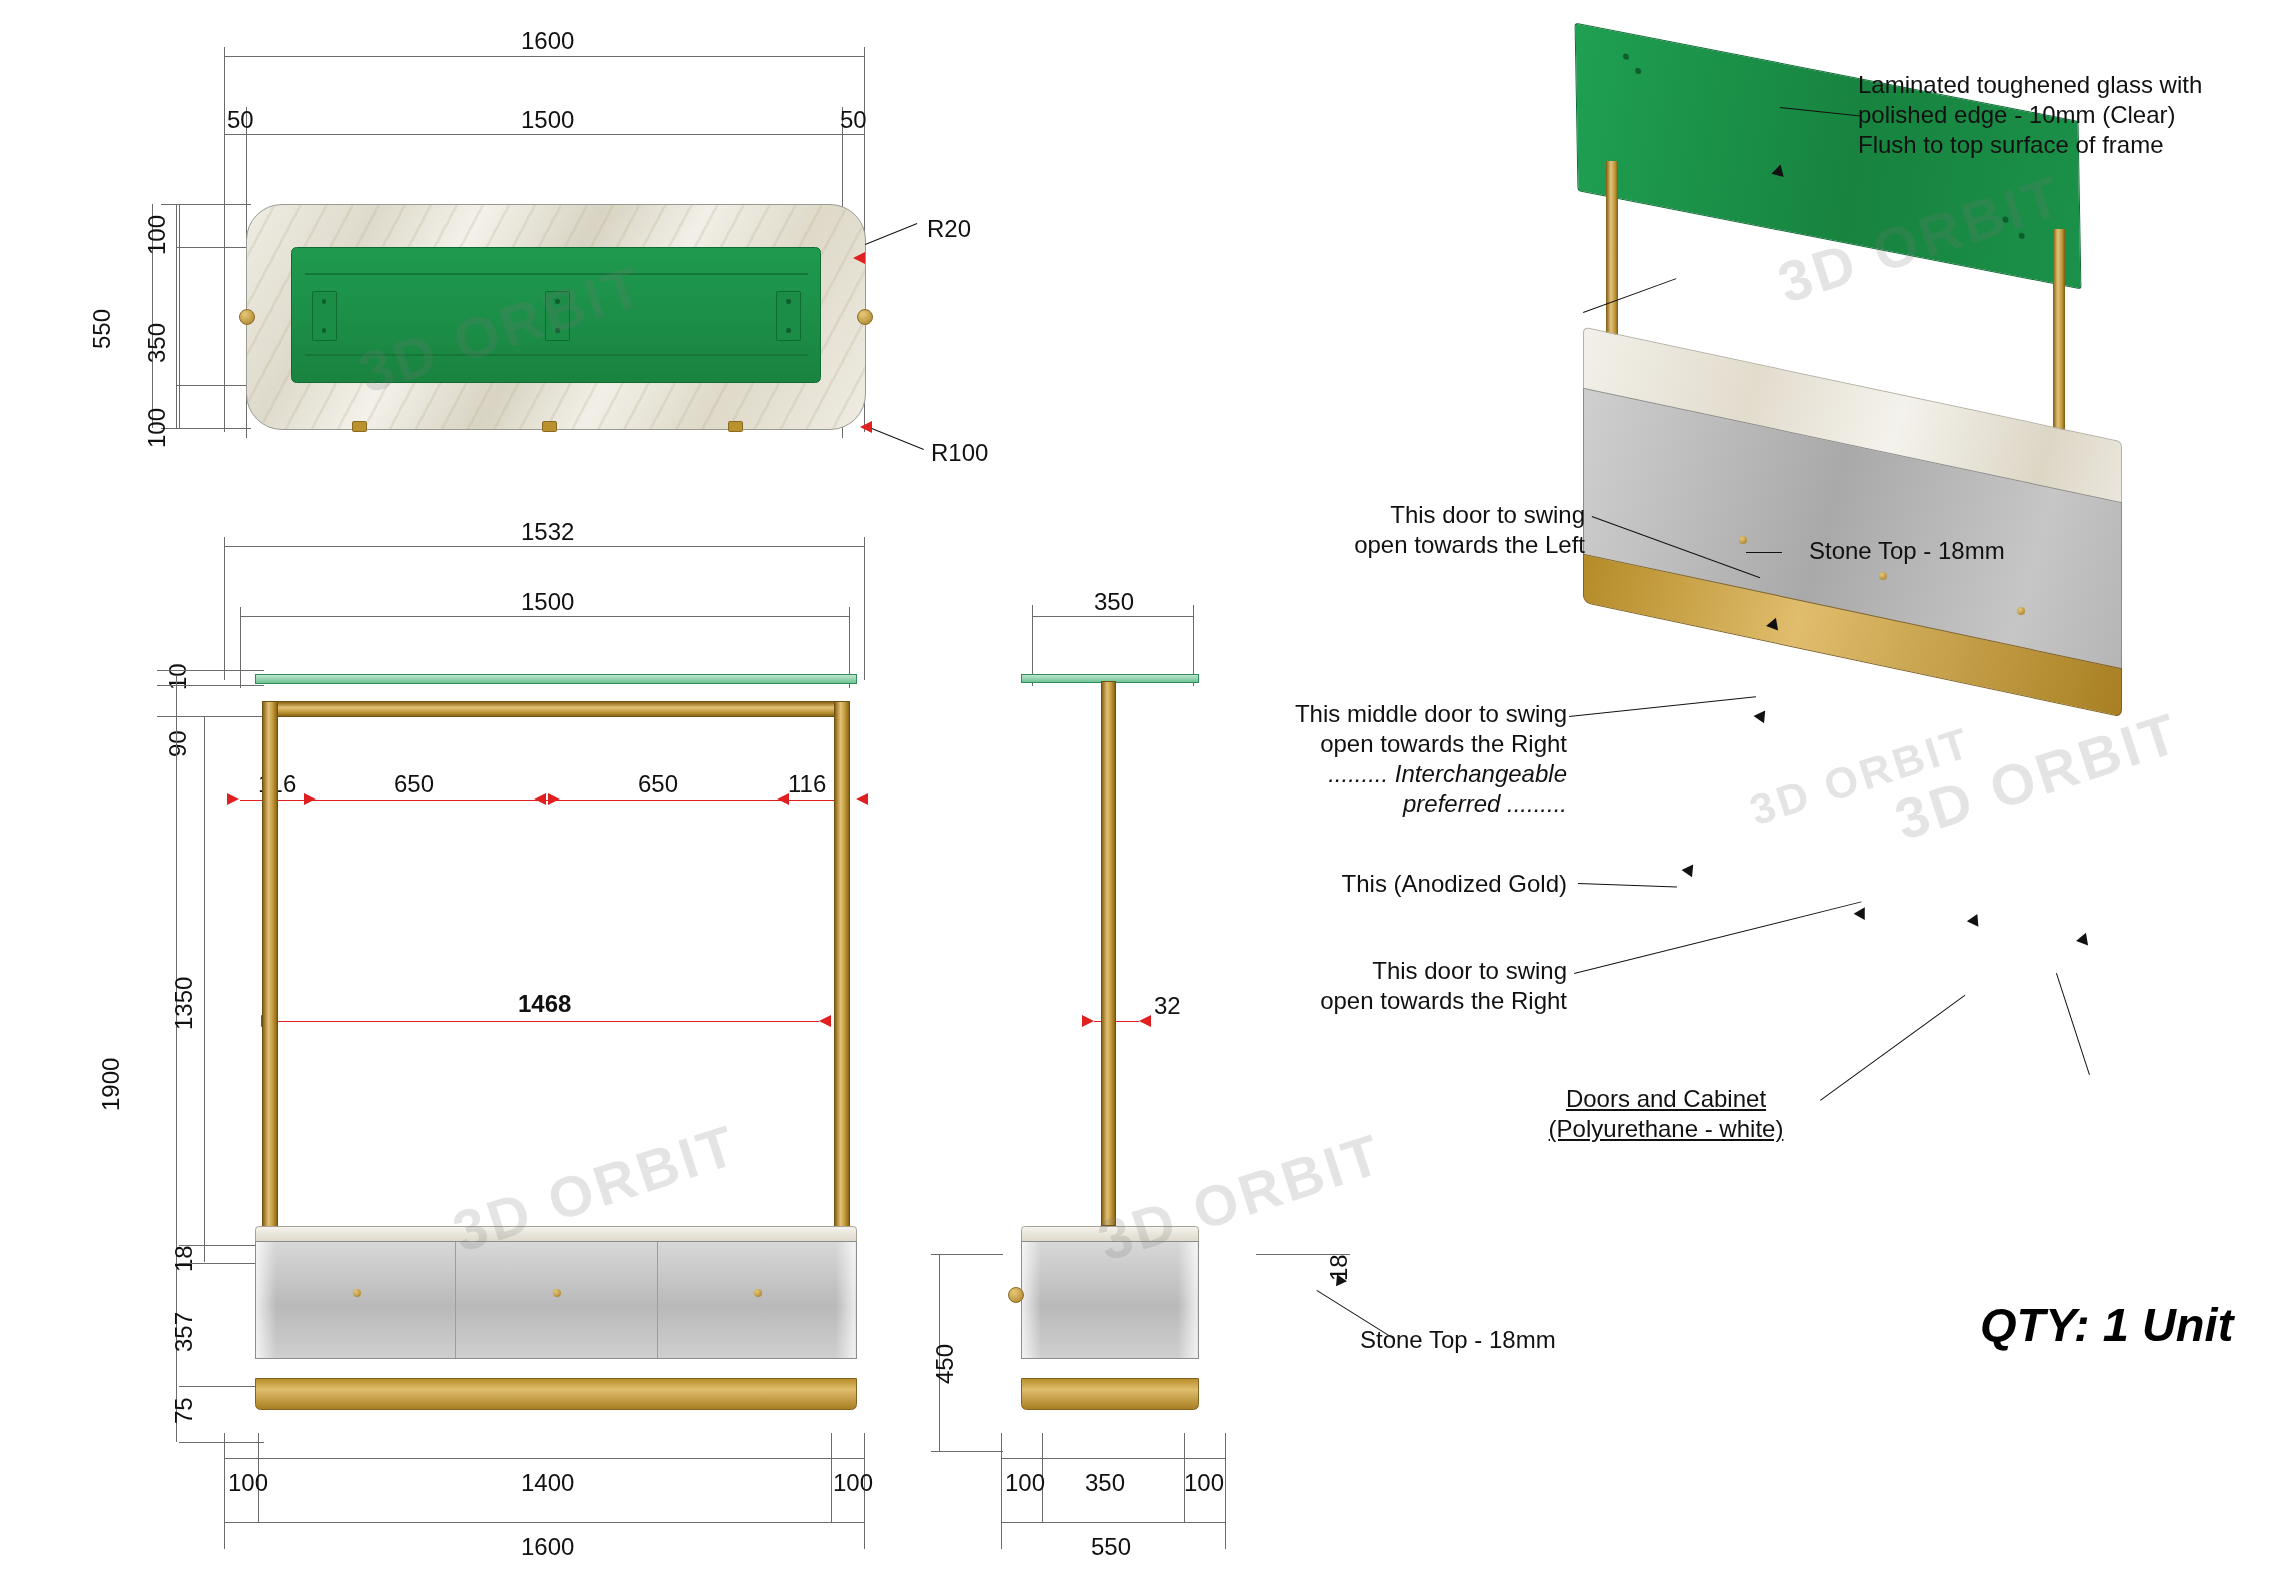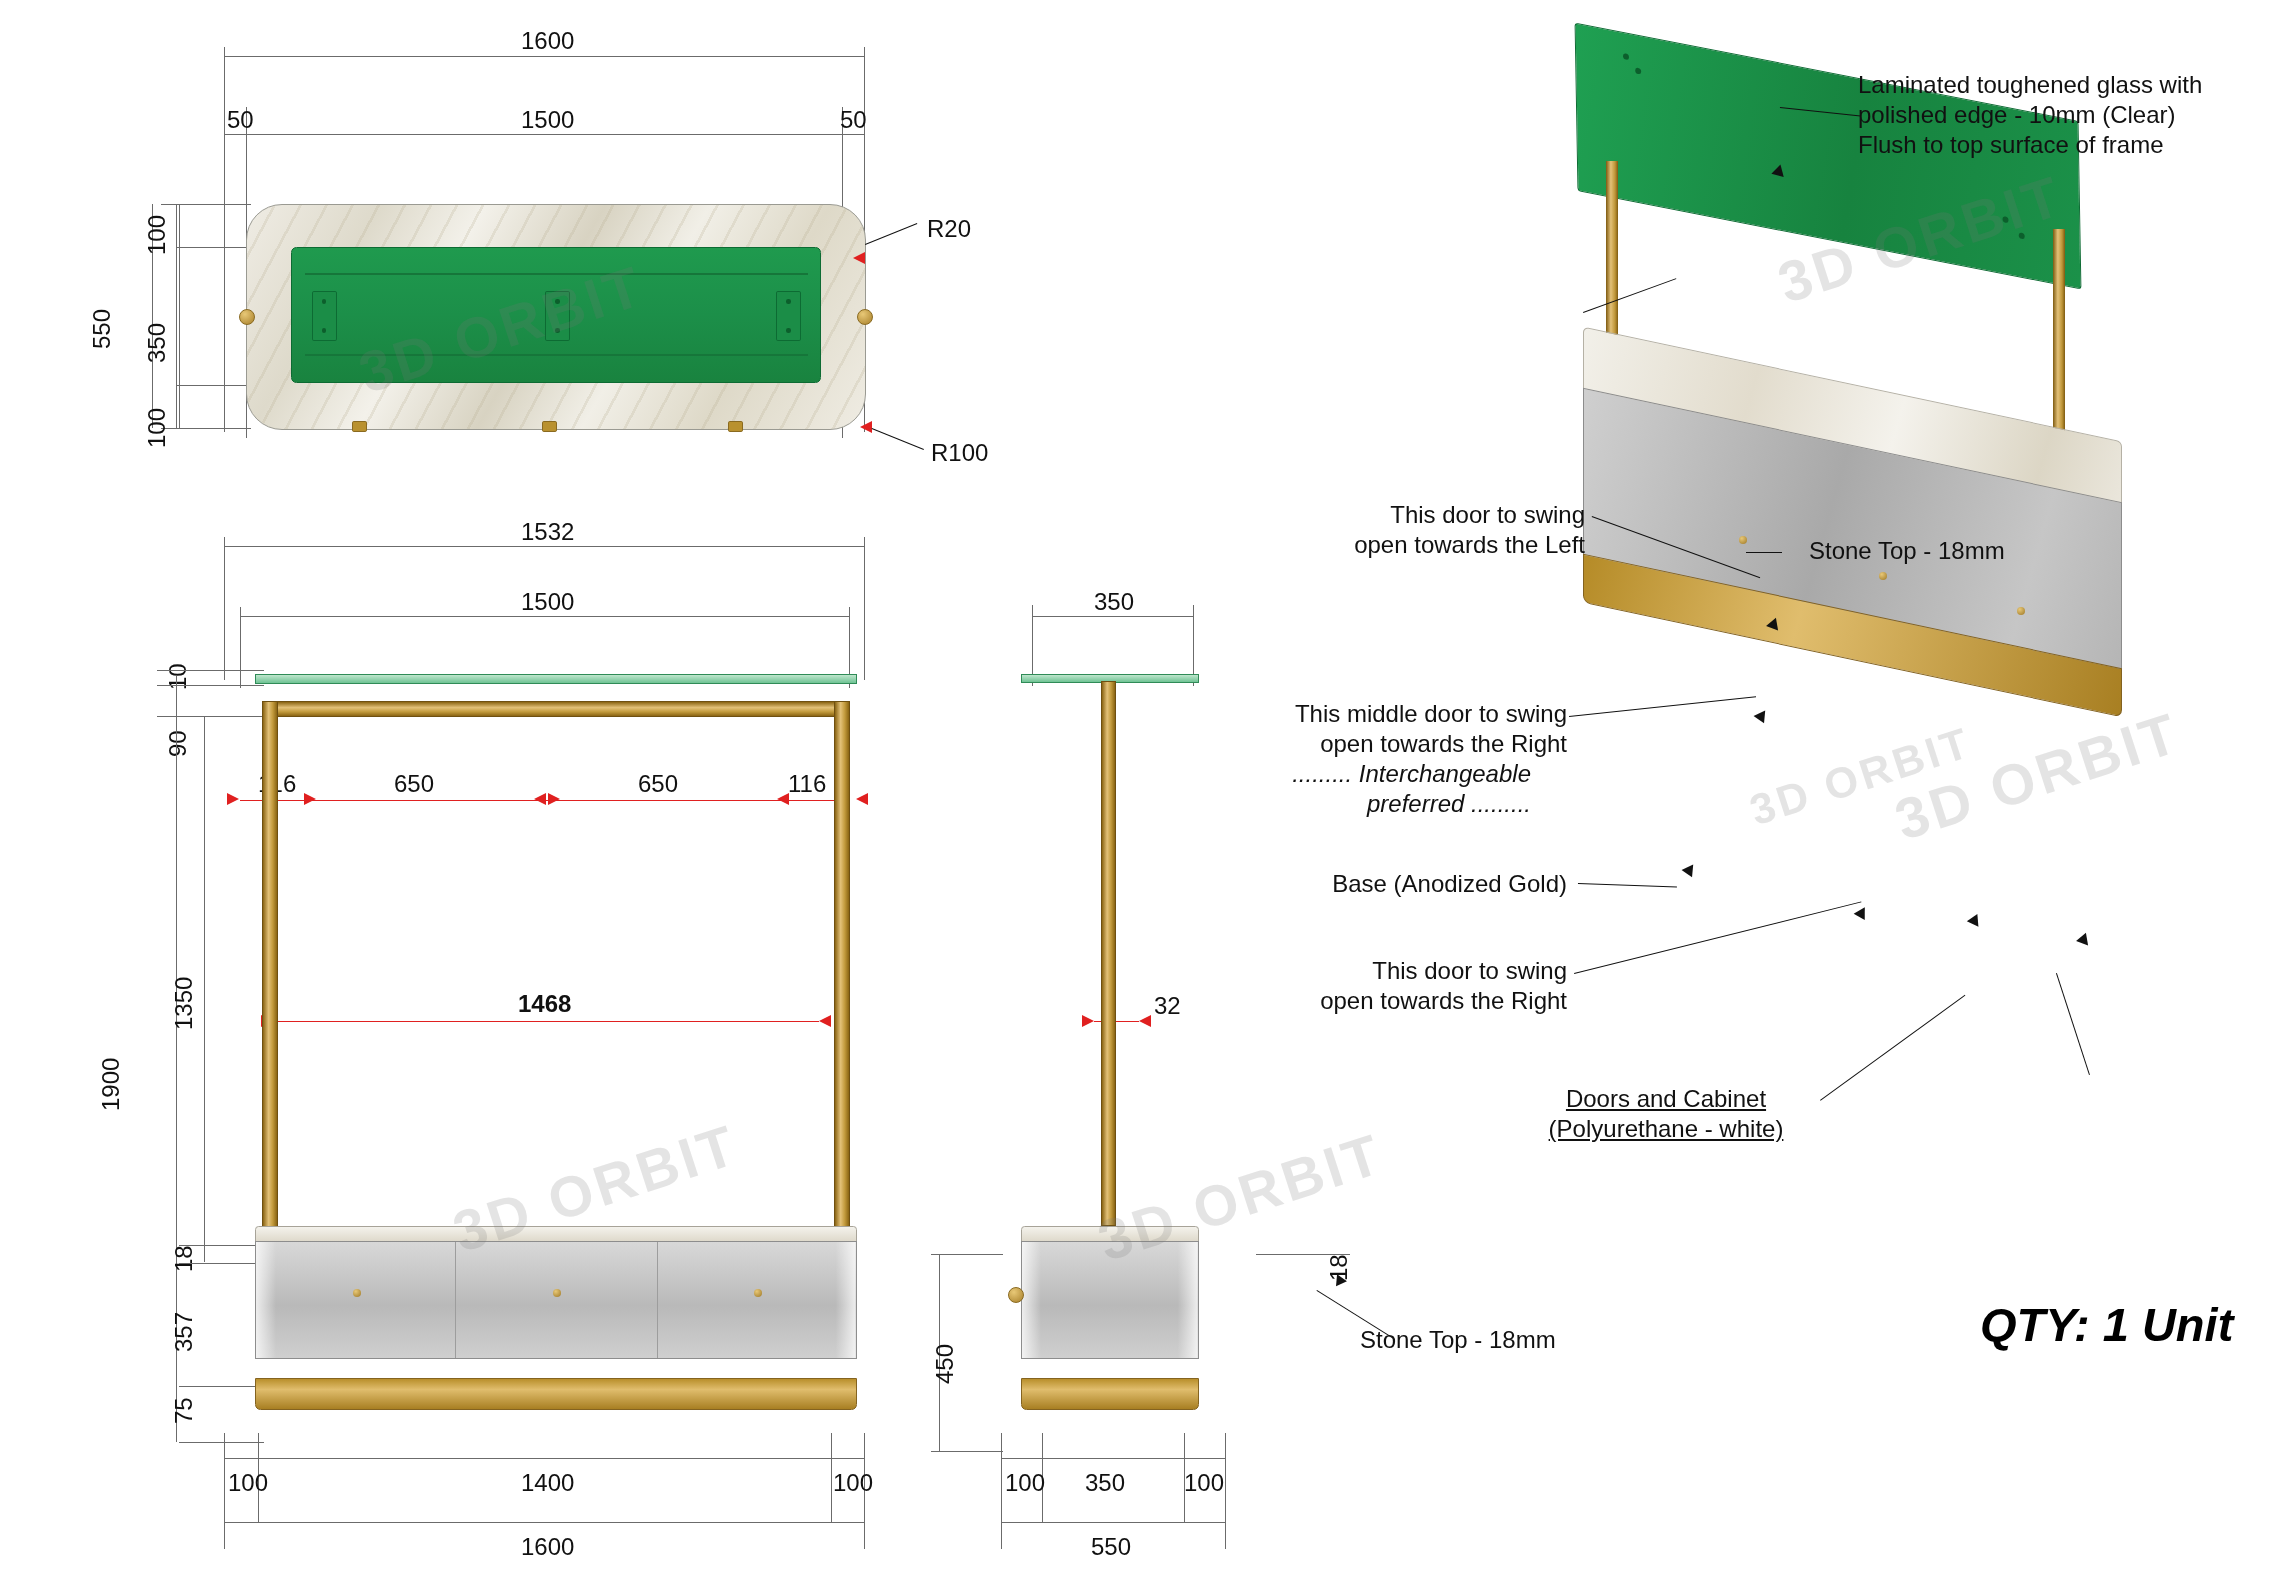--- a/index.html
+++ b/index.html
@@ -324,26 +324,26 @@
   <div class="note r" style="left:1254px;top:500px;width:331px;white-space:pre-line;">This door to swing
 open towards the Left</div>
   <div class="leader" style="left:1592px;top:516px;width:179px;transform:rotate(20deg);"></div>
 
   <div class="note" style="left:1809px;top:536px;width:269px;">Stone Top - 18mm</div>
   <div class="leader" style="left:1782px;top:553px;width:36px;transform:rotate(180deg);"></div>
   <div class="tri" style="left:1766px;top:616px;transform:rotate(200deg) scale(.8);"></div>
 
   <div class="note r" style="left:1200px;top:699px;width:367px;white-space:pre-line;">This middle door to swing
 open towards the Right</div>
-  <div class="note r i" style="left:1164px;top:759px;width:367px;white-space:pre-line;">......... Interchangeable
+  <div class="note r i" style="left:1200px;top:759px;width:367px;white-space:pre-line;">......... Interchangeable
 preferred .........</div>
   <div class="leader" style="left:1569px;top:716px;width:188px;transform:rotate(-6deg);"></div>
   <div class="tri" style="left:1754px;top:708px;transform:rotate(215deg) scale(.8);"></div>
 
-  <div class="note r" style="left:1254px;top:869px;width:313px;">Base (Anodized Gold)</div>
+  <div class="note r" style="left:1254px;top:869px;width:313px;">This (Anodized Gold)</div>
   <div class="leader" style="left:1578px;top:883px;width:99px;transform:rotate(2deg);"></div>
   <div class="tri" style="left:1682px;top:862px;transform:rotate(215deg) scale(.8);"></div>
 
   <div class="note r" style="left:1245px;top:956px;width:322px;white-space:pre-line;">This door to swing
 open towards the Right</div>
   <div class="leader" style="left:1574px;top:973px;width:296px;transform:rotate(-14deg);"></div>
   <div class="tri" style="left:1854px;top:905px;transform:rotate(210deg) scale(.8);"></div>
 
   <div class="note c" style="left:1487px;top:1084px;width:358px;white-space:pre-line;text-decoration:underline;">Doors and Cabinet
 (Polyurethane - white)</div>

